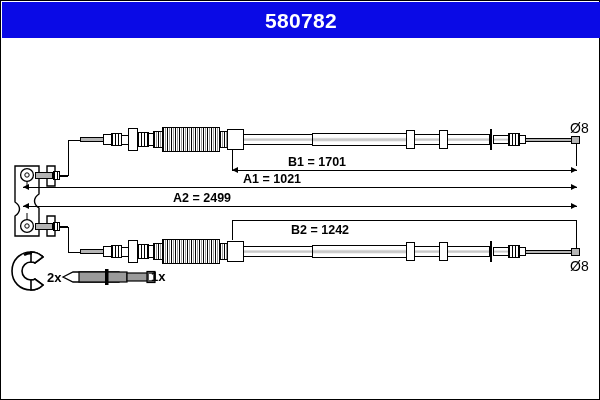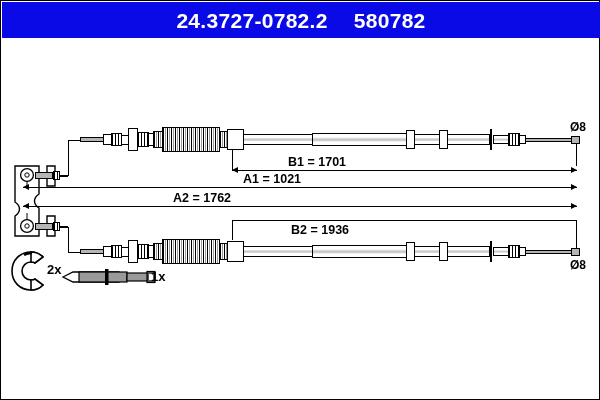--- a/index.html
+++ b/index.html
@@ -34,36 +34,35 @@
           repeating-linear-gradient(90deg,#000 0 1px,#ffffff 1px 2px,
                                     #9a9a9a 2px 3px,#ffffff 3px 4px);}
   .knurl{position:absolute;box-sizing:border-box;border:1px solid #000;
          background:repeating-linear-gradient(90deg,#000 0 1px,#fff 1px 3px);}
 
   
   .dim{position:absolute;font-size:12.5px;font-weight:bold;color:#000;
        white-space:nowrap;line-height:1;}
   .qty{position:absolute;font-size:13px;font-weight:bold;color:#000;
        white-space:nowrap;line-height:1;}
-  .dia{position:absolute;font-size:12px;font-weight:bold;color:#000;
+  .dia{position:absolute;font-size:14px;font-weight:normal;color:#000;
        white-space:nowrap;line-height:1;}
 
   .arrowL,.arrowR{position:absolute;width:0;height:0;
         border-top:3px solid transparent;border-bottom:3px solid transparent;}
   .arrowL{border-right:6px solid #000;}
   .arrowR{border-left:6px solid #000;}
   svg{position:absolute;overflow:visible;}
 </style>
 </head>
 <body>
 
 <div id="sheet">
 
   <div id="titlebar">
-    <span class="t">24.3727-0782.2</span>
     <span class="t">580782</span>
   </div>
 
   <div>
     <svg width="60" height="80" style="left:8px;top:163px;">
       <path d="M6,2 L30,2 L30,10 L38,10 L38,2 L46,2 L46,22 L38,22 L38,14 L30,14
                L30,30 C24,34 24,40 30,44 L30,60 L38,60 L38,52 L46,52 L46,72
                L38,72 L38,64 L30,64 L30,72 L6,72 L6,52 C12,48 12,42 6,38 Z" fill="#ffffff" stroke="#000000" stroke-width="1.4"></path>
       <circle cx="18" cy="11" r="6.4" fill="#ffffff" stroke="#000" stroke-width="1.3"></circle>
       <circle cx="18" cy="11" r="2.2" fill="#ffffff" stroke="#000" stroke-width="1"></circle>
@@ -136,21 +135,21 @@
     <div class="ln hl" style="left:22px;top:186px;width:554px;"></div>
     <div class="arrowL" style="left:22px;top:183px;"></div>
     <div class="arrowR" style="left:570px;top:183px;"></div>
     <div class="dim" style="left:242px;top:172px;">A1 = 1021</div>
   </div>
 
   <div>
     <div class="ln hl" style="left:22px;top:205px;width:554px;"></div>
     <div class="arrowL" style="left:22px;top:202px;"></div>
     <div class="arrowR" style="left:570px;top:202px;"></div>
-    <div class="dim" style="left:172px;top:191px;">A2 = 1762</div>
+    <div class="dim" style="left:172px;top:191px;">A2 = 2499</div>
   </div>
 
   <div>
     <div class="solid" style="left:79px;top:248px;width:24px;height:5px;"></div>
     <div class="white" style="left:102px;top:245px;width:10px;height:11px;"></div>
     <div class="knurl" style="left:110px;top:244px;width:11px;height:13px;"></div>
     <div class="white" style="left:120px;top:246px;width:8px;height:10px;"></div>
     <div class="white" style="left:127px;top:239px;width:10px;height:23px;"></div>
     <div class="knurl" style="left:136px;top:243px;width:12px;height:15px;"></div>
     <div class="white" style="left:147px;top:244px;width:6px;height:13px;"></div>
@@ -172,34 +171,34 @@
     <div class="solid" style="left:570px;top:247px;width:9px;height:8px;"></div>
   </div>
 
   <div class="ln vl" style="left:575px;top:225px;height:22px;"></div>
   <div class="dia" style="left:569px;top:258px;">Ø8</div>
 
   <div>
     <div class="ln vl" style="left:231px;top:219px;height:20px;"></div>
     <div class="ln hl" style="left:231px;top:219px;width:345px;"></div>
     <div class="ln vl" style="left:575px;top:219px;height:8px;"></div>
-    <div class="dim" style="left:290px;top:223px;">B2 = 1936</div>
+    <div class="dim" style="left:290px;top:223px;">B2 = 1242</div>
   </div>
 
   <div>
     <svg width="46" height="44" style="left:8px;top:248px;">
       <path d="M22,3 C11,3 3,11 3,22 C3,33 11,41 22,41 C27,41 31,39 34,36
                L26,30 C25,31 24,31 22,31 C17,31 13,27 13,22
                C13,17 17,13 22,13 C24,13 25,13 26,14 L34,8
                C31,5 27,3 22,3 Z" fill="#ffffff" stroke="#000" stroke-width="1.6"></path>
       <path d="M22,3 C27,3 31,5 34,8 L26,14 C25,13 24,13 22,13 Z" fill="#ffffff" stroke="#000" stroke-width="1.6"></path>
       <path d="M22,41 C27,41 31,39 34,36 L26,30 C25,31 24,31 22,31 Z" fill="#ffffff" stroke="#000" stroke-width="1.6"></path>
       <path d="M15,6 C18,4 20,4 23,4" stroke="#000" stroke-width="2.4" fill="none"></path>
     </svg>
-    <div class="qty" style="left:46px;top:262px;">2x</div>
+    <div class="qty" style="left:46px;top:270px;">2x</div>
   </div>
 
   <div>
     <svg width="104" height="16" style="left:60px;top:268px;">
       <path d="M2,8 L12,3 L58,3 L58,13 L12,13 Z" fill="#ffffff" stroke="#000" stroke-width="1.3"></path>
       <rect x="18" y="3" width="48" height="10" fill="#9a9a9a" stroke="#000" stroke-width="1.2"></rect>
       <rect x="44" y="0" width="3.5" height="16" fill="#000"></rect>
       <rect x="66" y="4" width="22" height="8" fill="#9a9a9a" stroke="#000" stroke-width="1.2"></rect>
       <rect x="86" y="2.5" width="8" height="11" fill="#555" stroke="#000" stroke-width="1.2"></rect>
       <rect x="88" y="5" width="4" height="6" fill="#fff"></rect>

